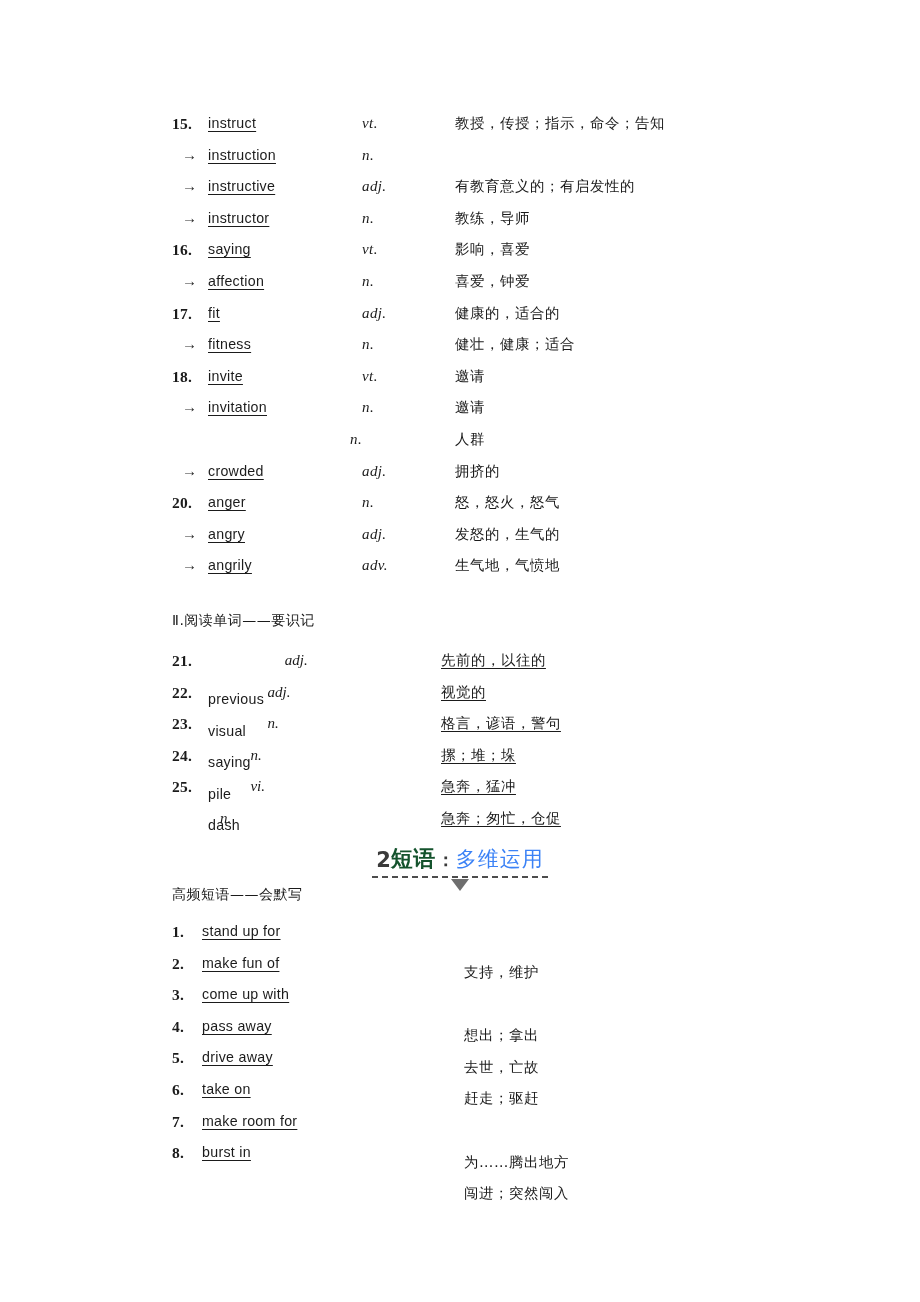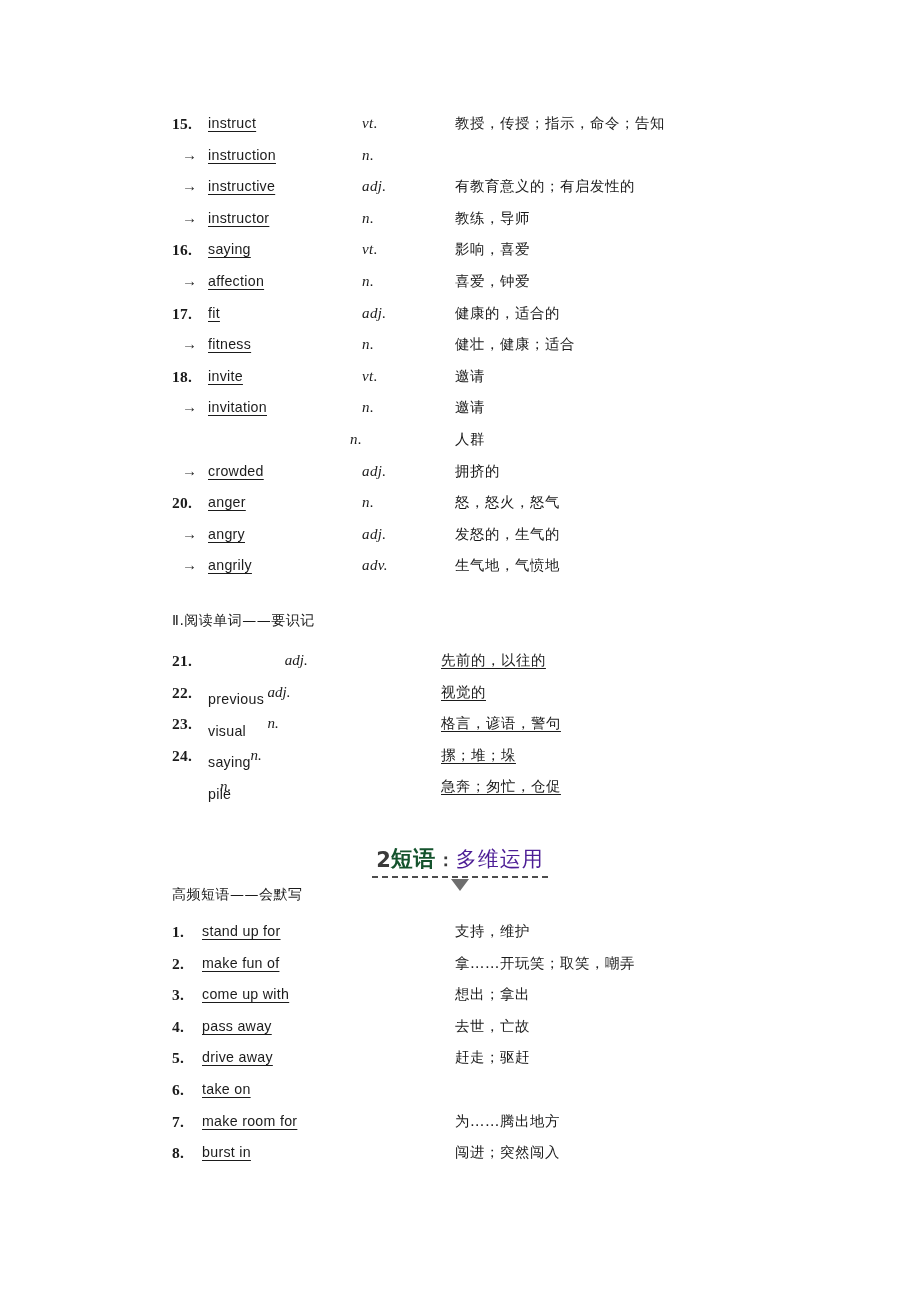--- a/index.html
+++ b/index.html
@@ -145,21 +145,21 @@
   .banner-colon {
     font-family: "DejaVu Sans", "Liberation Sans", sans-serif;
     font-size: 18px;
     font-weight: bold;
     color: #3a3a3a;
     padding: 0 1px;
   }
   .banner-rest {
     font-family: "DejaVu Sans", "Liberation Sans", sans-serif;
     font-size: 21px;
-    color: #4c1d95;
+    color: #3b82f6;
     letter-spacing: 1px;
   }
   .banner-tri {
     position: absolute;
     left: 50%;
     margin-left: -9px;
     bottom: -15px;
     width: 0; height: 0;
     border-left: 9px solid transparent;
     border-right: 9px solid transparent;
@@ -178,21 +178,21 @@
     font-weight: bold;
     font-size: 15.5px;
     width: 30px;
   }
   .phrase-list .col-word {
     left: 30px;
     text-decoration: underline;
     text-underline-offset: 3px;
     text-decoration-thickness: 1px;
   }
-  .phrase-list .col-def { left: 283px; text-decoration: none; }
+  .phrase-list .col-def { left: 292px; text-decoration: none; margin-top: 41px; }
 </style>
 </head>
 <body>
 
 <div class="page">
 
   <div class="vocab-list" id="vocab-list">
       <div class="row">
         <span class="col-num">15.</span>
         <span class="col-word u">instruct</span>
@@ -301,20 +301,26 @@
         <span class="col-num">23.</span>
         <span class="col-word">saying</span>
         <span class="col-inlinepos" style="left: 95.6px;">n.</span>
         <span class="col-def u">格言，谚语，警句</span>
       </div>
       <div class="row reading">
         <span class="col-num">24.</span>
         <span class="col-word">pile</span>
         <span class="col-inlinepos" style="left: 78.4px;">n.</span>
         <span class="col-def u">摞；堆；垛</span>
+      </div>
+      <div class="row reading">
+        <span class="col-num">25.</span>
+        <span class="col-word">dash</span>
+        <span class="col-inlinepos" style="left: 78.4px;">vi.</span>
+        <span class="col-def u">急奔，猛冲</span>
       </div>
       <div class="row reading">
         <span class="col-inlinepos" style="left: 48px;">n.</span>
         <span class="col-def u">急奔；匆忙，仓促</span>
       </div>
     </div>
 
   <div class="section-banner" style="top:848px;">
     <span class="banner-inner">
       <span class="banner-num">2</span><span class="banner-key">短语</span><span class="banner-colon">：</span><span class="banner-rest">多维运用</span>
@@ -326,21 +332,20 @@
 
   <div class="phrase-list" id="phrase-list">
       <div class="row">
         <span class="col-num">1.</span>
         <span class="col-word">stand up for</span>
         <span class="col-def">支持，维护</span>
       </div>
       <div class="row">
         <span class="col-num">2.</span>
         <span class="col-word">make fun of</span>
-        <span class="col-def">拿……开玩笑；取笑，嘲弄</span>
       </div>
       <div class="row">
         <span class="col-num">3.</span>
         <span class="col-word">come up  with</span>
         <span class="col-def">想出；拿出</span>
       </div>
       <div class="row">
         <span class="col-num">4.</span>
         <span class="col-word">pass away</span>
         <span class="col-def">去世，亡故</span>

